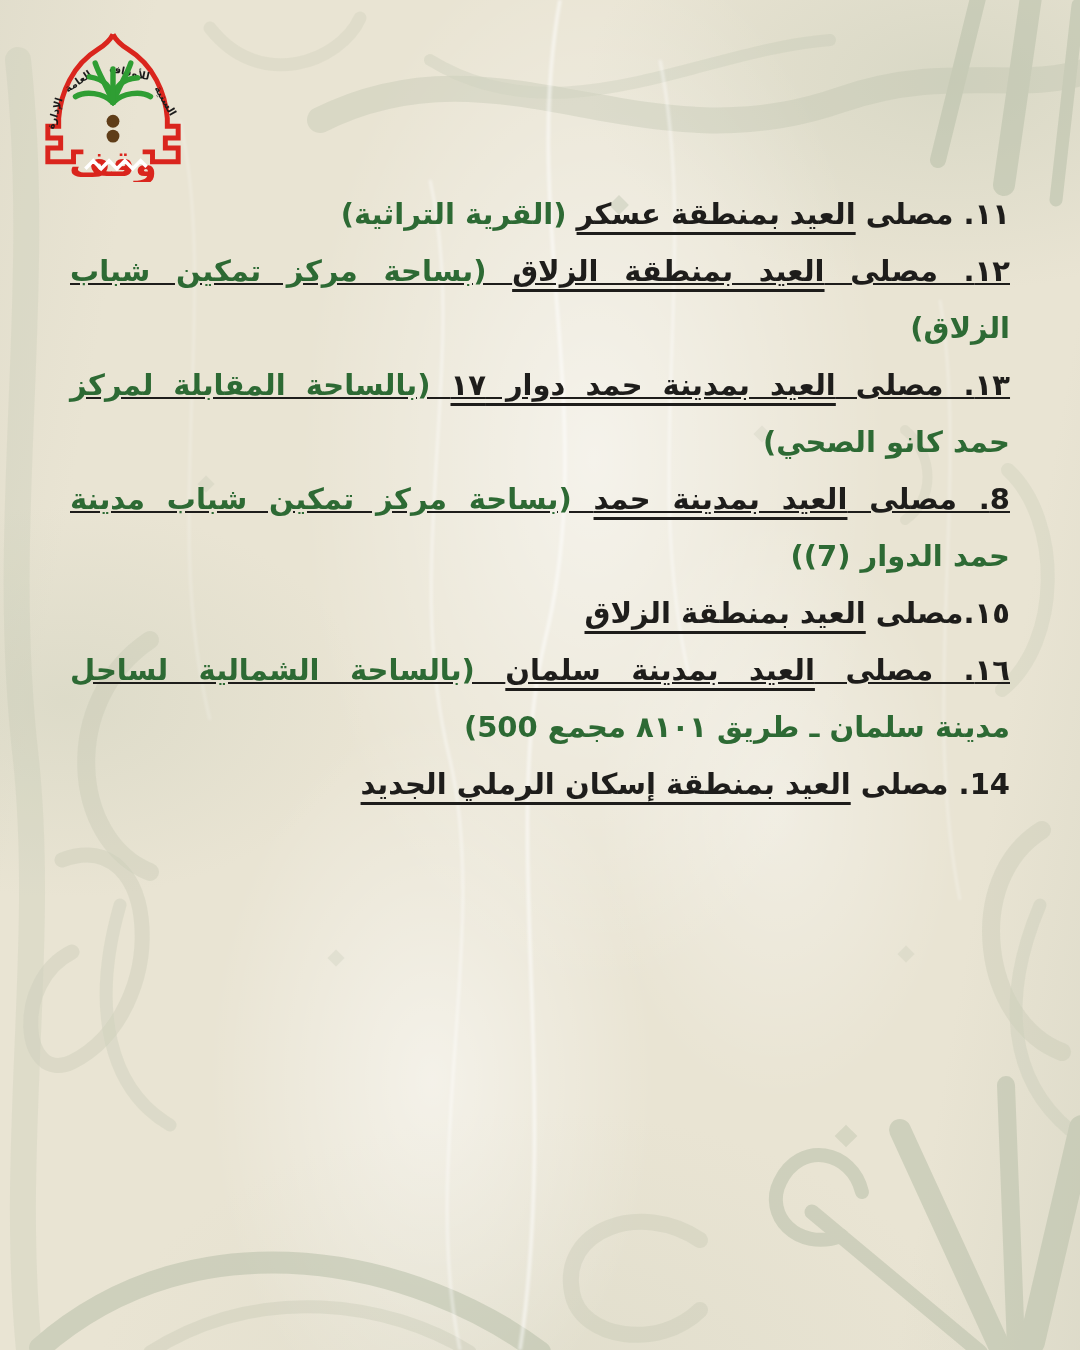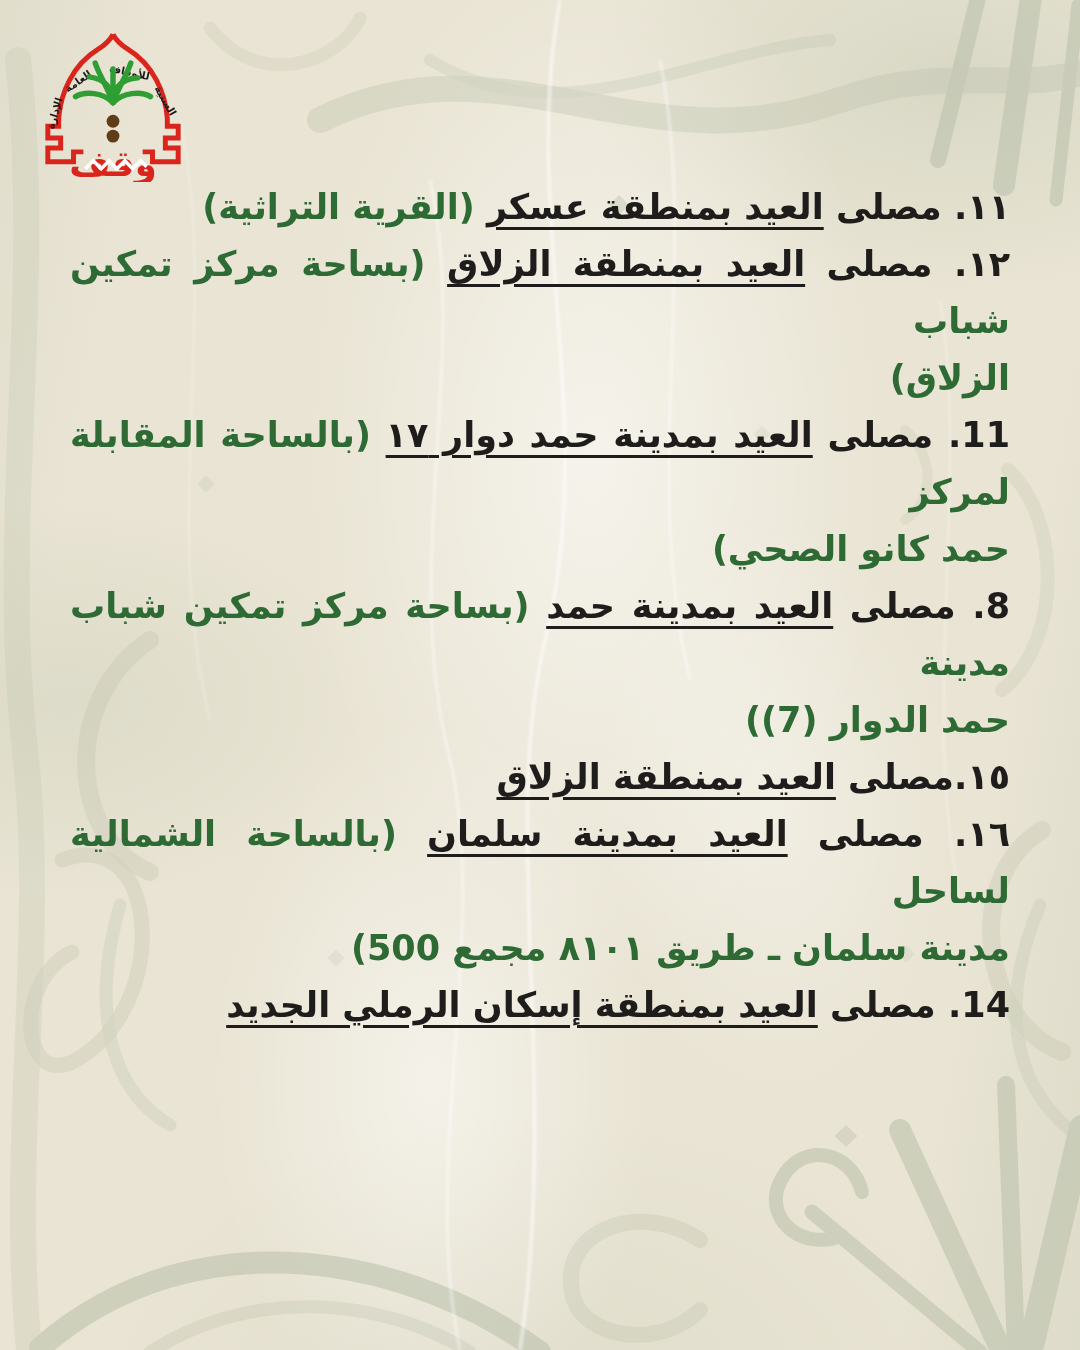--- a/index.html
+++ b/index.html
@@ -11,25 +11,25 @@
       radial-gradient(ellipse 320px 520px at 40% 80%, rgba(255,255,255,.5), rgba(255,255,255,0) 70%),
       radial-gradient(ellipse 260px 420px at 72% 60%, rgba(255,255,255,.35), rgba(255,255,255,0) 70%),
       radial-gradient(ellipse 520px 300px at 88% 6%, rgba(203,206,186,.55), rgba(203,206,186,0) 70%),
       radial-gradient(ellipse 430px 280px at 6% 52%, rgba(206,208,188,.45), rgba(206,208,188,0) 70%),
       radial-gradient(ellipse 640px 420px at 50% 104%, rgba(212,212,194,.4), rgba(212,212,194,0) 70%),
       linear-gradient(100deg, rgba(214,212,194,.4) 0%, rgba(214,212,194,0) 12%, rgba(214,212,194,0) 86%, rgba(210,210,192,.5) 100%);
   }
   .watermark{position:absolute;inset:0;z-index:0;}
   .veins{position:absolute;inset:0;z-index:0;filter:blur(1.5px);}
   .logo{position:absolute;left:34px;top:26px;width:158px;height:156px;z-index:3;}
-  .content{position:absolute;top:179px;right:70px;left:70px;z-index:2;
-    direction:rtl;font-size:35px;font-weight:bold;line-height:57px;color:#1e1d1b;}
+  .content{position:absolute;top:186px;right:70px;left:70px;z-index:2;
+    direction:rtl;font-size:29px;font-weight:bold;line-height:57px;color:#1e1d1b;}
   .line{min-height:57px;}
   .line.end{text-align:right;}
-  .line.stretch{text-align:justify;text-align-last:justify;}
+  .line.stretch{text-align:justify;text-align-last:justify;text-decoration:underline;}
   .seg-black{color:#1e1d1b;}
   .seg-underline{color:#1e1d1b;text-decoration:underline;text-decoration-thickness:2.5px;text-underline-offset:8px;}
   .seg-green{color:#2d6a34;}
 </style>
 </head>
 <body>
 
 <div class="page">
 
   <svg class="watermark" width="1080" height="1350" viewBox="0 0 1080 1350" aria-hidden="true">
@@ -113,21 +113,21 @@
 
   <div class="content" id="prayer-list">
       <div>
         <div class="line end"><span class="seg-black">١١. مصلى </span><span class="seg-underline">العيد بمنطقة عسكر</span><span class="seg-green"> (القرية التراثية)</span></div>
       </div>
       <div>
         <div class="line stretch"><span class="seg-black">١٢. مصلى </span><span class="seg-underline">العيد بمنطقة الزلاق</span><span class="seg-green"> (بساحة مركز تمكين شباب</span></div>
         <div class="line end"><span class="seg-green">الزلاق)</span></div>
       </div>
       <div>
-        <div class="line stretch"><span class="seg-black">11. مصلى </span><span class="seg-underline">العيد بمدينة حمد دوار ١٧</span><span class="seg-green"> (بالساحة المقابلة لمركز</span></div>
+        <div class="line stretch"><span class="seg-black">١٣. مصلى </span><span class="seg-underline">العيد بمدينة حمد دوار ١٧</span><span class="seg-green"> (بالساحة المقابلة لمركز</span></div>
         <div class="line end"><span class="seg-green">حمد كانو الصحي)</span></div>
       </div>
       <div>
         <div class="line stretch"><span class="seg-black">8. مصلى </span><span class="seg-underline">العيد بمدينة حمد</span><span class="seg-green"> (بساحة مركز تمكين شباب مدينة</span></div>
         <div class="line end"><span class="seg-green">حمد الدوار (7))</span></div>
       </div>
       <div>
         <div class="line end"><span class="seg-black">١٥.مصلى </span><span class="seg-underline">العيد بمنطقة الزلاق</span></div>
       </div>
       <div>

